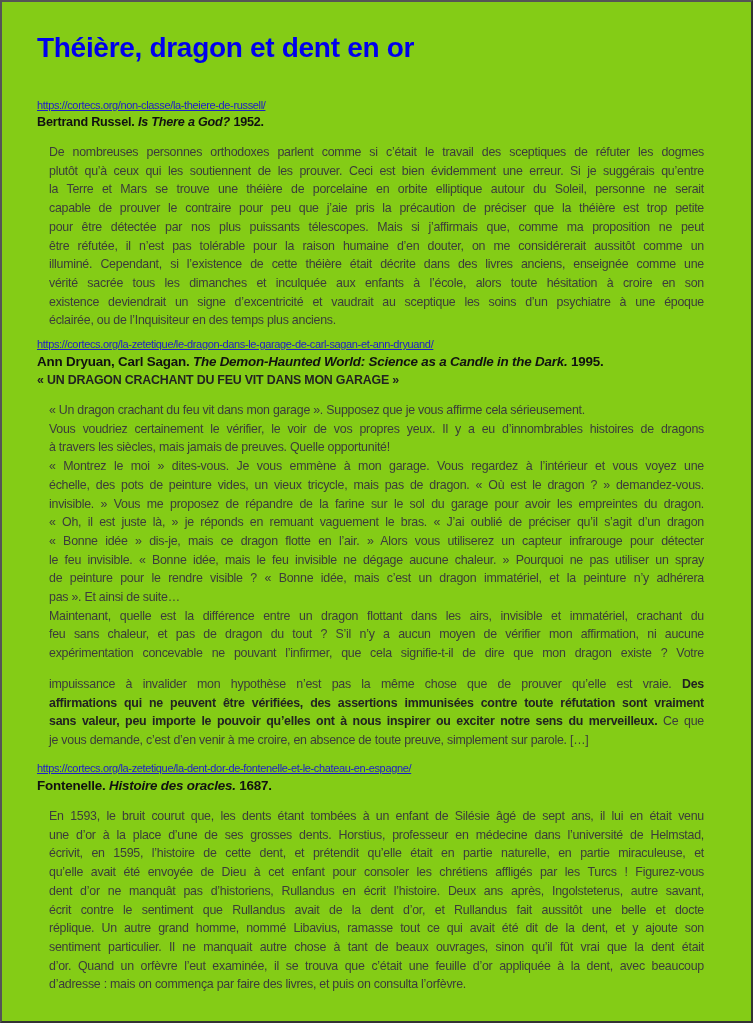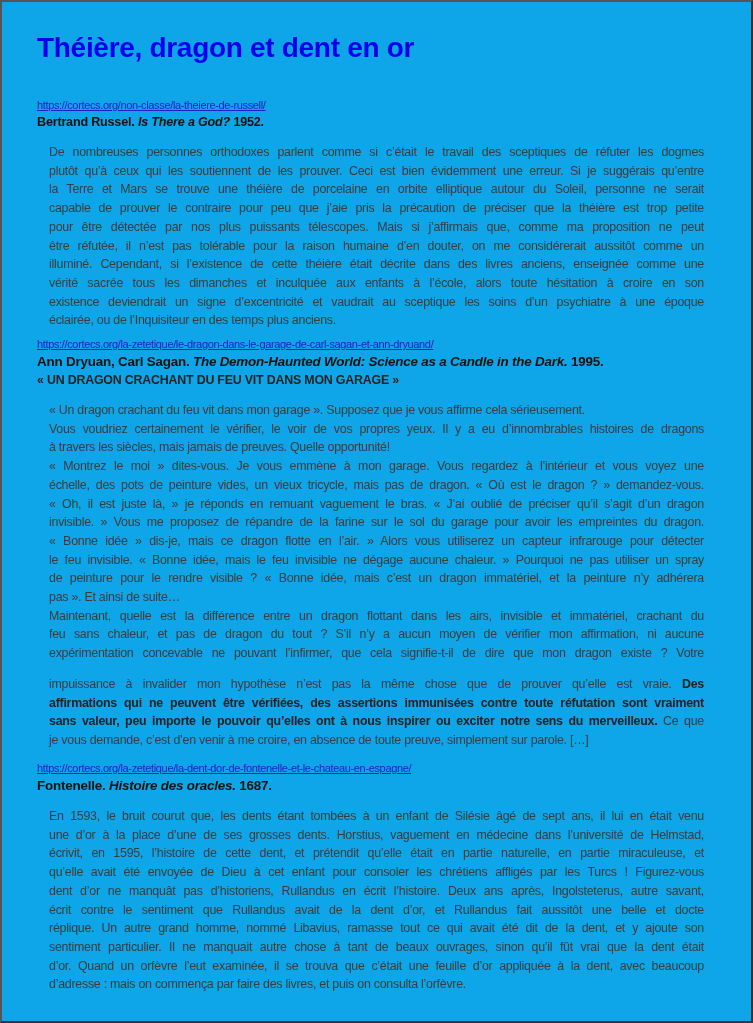--- a/index.html
+++ b/index.html
@@ -4,21 +4,21 @@
 <style>
   html, body { margin: 0; padding: 0; }
   body {
     width: 753px; height: 1023px; background: #ffffff;
     font-family: "Liberation Sans", sans-serif; overflow: hidden;
   }
   .page {
     position: absolute; left: 0; top: 0;
     width: 749px; height: 1019px;
     border: 2px solid #555555; border-right-color: #333; border-bottom-color: #333;
-    background: #0ea5e9; box-sizing: content-box;
+    background: #84cc16; box-sizing: content-box;
   }
   .content { position: absolute; left: 35px; top: 0; width: 679px; }
   h1 {
     margin: 0; position: absolute; top: 30px; left: 0;
     font-size: 28px; font-weight: bold; color: #0000ee;
     letter-spacing: -0.3px; white-space: nowrap;
   }
   .section { position: absolute; left: 0; width: 679px; }
   .link {
     display: block; color: #1a0dab; color: #2020c8; text-decoration: underline;
@@ -69,22 +69,22 @@
     <div class="section" style="top:334px">
       <a class="link" href="#">https://cortecs.org/la-zetetique/le-dragon-dans-le-garage-de-carl-sagan-et-ann-dryuand/</a>
       <div class="cite big"><span>Ann Dryuan, Carl Sagan. </span><i>The Demon-Haunted World: Science as a Candle in the Dark.</i><span> 1995.</span></div>
       <div class="subtitle">« UN DRAGON CRACHANT DU FEU VIT DANS MON GARAGE »</div>
       <p class="para" id="p1">
           <span class="ln">« Un dragon crachant du feu vit dans mon garage  ». Supposez que je vous affirme cela sérieusement.</span>
           <span class="ln j">Vous voudriez certainement le vérifier, le voir de vos propres yeux. Il y a eu d’innombrables histoires de dragons</span>
           <span class="ln">à travers les siècles, mais jamais de preuves. Quelle opportunité!</span>
           <span class="ln j">« Montrez le moi » dites-vous. Je vous emmène à mon garage. Vous regardez à l’intérieur et vous voyez une</span>
           <span class="ln j">échelle, des pots de peinture vides, un vieux tricycle, mais pas de dragon. « Où est le dragon ? » demandez-vous.</span>
+          <span class="ln j">invisible. » Vous me proposez de répandre de la farine sur le sol du garage pour avoir les empreintes du dragon.</span>
           <span class="ln j">« Oh, il est juste là, » je réponds en remuant vaguement le bras. « J’ai oublié de préciser qu’il s’agit d’un dragon</span>
-          <span class="ln j">invisible. » Vous me proposez de répandre de la farine sur le sol du garage pour avoir les empreintes du dragon.</span>
           <span class="ln j">« Bonne idée » dis-je, mais ce dragon flotte en l’air. » Alors vous utiliserez un capteur infrarouge pour détecter</span>
           <span class="ln j">le feu invisible. « Bonne idée, mais le feu invisible ne dégage aucune chaleur. » Pourquoi ne pas utiliser un spray</span>
           <span class="ln j">de peinture pour le rendre visible ? « Bonne idée, mais c’est un dragon immatériel, et la peinture n’y adhérera</span>
           <span class="ln">pas ». Et ainsi de suite…</span>
           <span class="ln j">Maintenant, quelle est la différence entre un dragon flottant dans les airs, invisible et immatériel, crachant du</span>
           <span class="ln j">feu sans chaleur, et pas de dragon du tout ? S’il n’y a aucun moyen de vérifier mon affirmation, ni aucune</span>
           <span class="ln j">expérimentation concevable ne pouvant l’infirmer, que cela signifie-t-il de dire que mon dragon existe ? Votre</span>
         </p>
       <p class="para">
         <span class="ln j"><span>impuissance à invalider mon hypothèse n’est pas la même chose que de prouver qu’elle est vraie. </span><b>Des</b></span>
@@ -92,21 +92,21 @@
         <span class="ln j"><b>sans valeur, peu importe le pouvoir qu’elles ont à nous inspirer ou exciter notre sens du merveilleux.</b><span> Ce que</span></span>
         <span class="ln">je vous demande, c’est d’en venir à me croire, en absence de toute preuve, simplement sur parole. […]</span>
       </p>
     </div>
 
     <div class="section" style="top:758px">
       <a class="link" href="#">https://cortecs.org/la-zetetique/la-dent-dor-de-fontenelle-et-le-chateau-en-espagne/</a>
       <div class="cite big"><span>Fontenelle. </span><i>Histoire des oracles.</i><span> 1687.</span></div>
       <p class="para" id="p2">
           <span class="ln j">En 1593, le bruit courut que, les dents étant tombées à un enfant de Silésie âgé de sept ans, il lui en était venu</span>
-          <span class="ln j">une d’or à la place d’une de ses grosses dents. Horstius, vaguement en médecine dans l’université de Helmstad,</span>
+          <span class="ln j">une d’or à la place d’une de ses grosses dents. Horstius, professeur en médecine dans l’université de Helmstad,</span>
           <span class="ln j">écrivit, en 1595, l’histoire de cette dent, et prétendit qu’elle était en partie naturelle, en partie miraculeuse, et</span>
           <span class="ln j">qu’elle avait été envoyée de Dieu à cet enfant pour consoler les chrétiens affligés par les Turcs ! Figurez-vous</span>
           <span class="ln j">dent d’or ne manquât pas d’historiens, Rullandus en écrit l’histoire. Deux ans après, Ingolsteterus, autre savant,</span>
           <span class="ln j">écrit contre le sentiment que Rullandus avait de la dent d’or, et Rullandus fait aussitôt une belle et docte</span>
           <span class="ln j">réplique. Un autre grand homme, nommé Libavius, ramasse tout ce qui avait été dit de la dent, et y ajoute son</span>
           <span class="ln j">sentiment particulier. Il ne manquait autre chose à tant de beaux ouvrages, sinon qu’il fût vrai que la dent était</span>
           <span class="ln j">d’or. Quand un orfèvre l’eut examinée, il se trouva que c’était une feuille d’or appliquée à la dent, avec beaucoup</span>
           <span class="ln">d’adresse : mais on commença par faire des livres, et puis on consulta l’orfèvre.</span>
         </p>
     </div>

